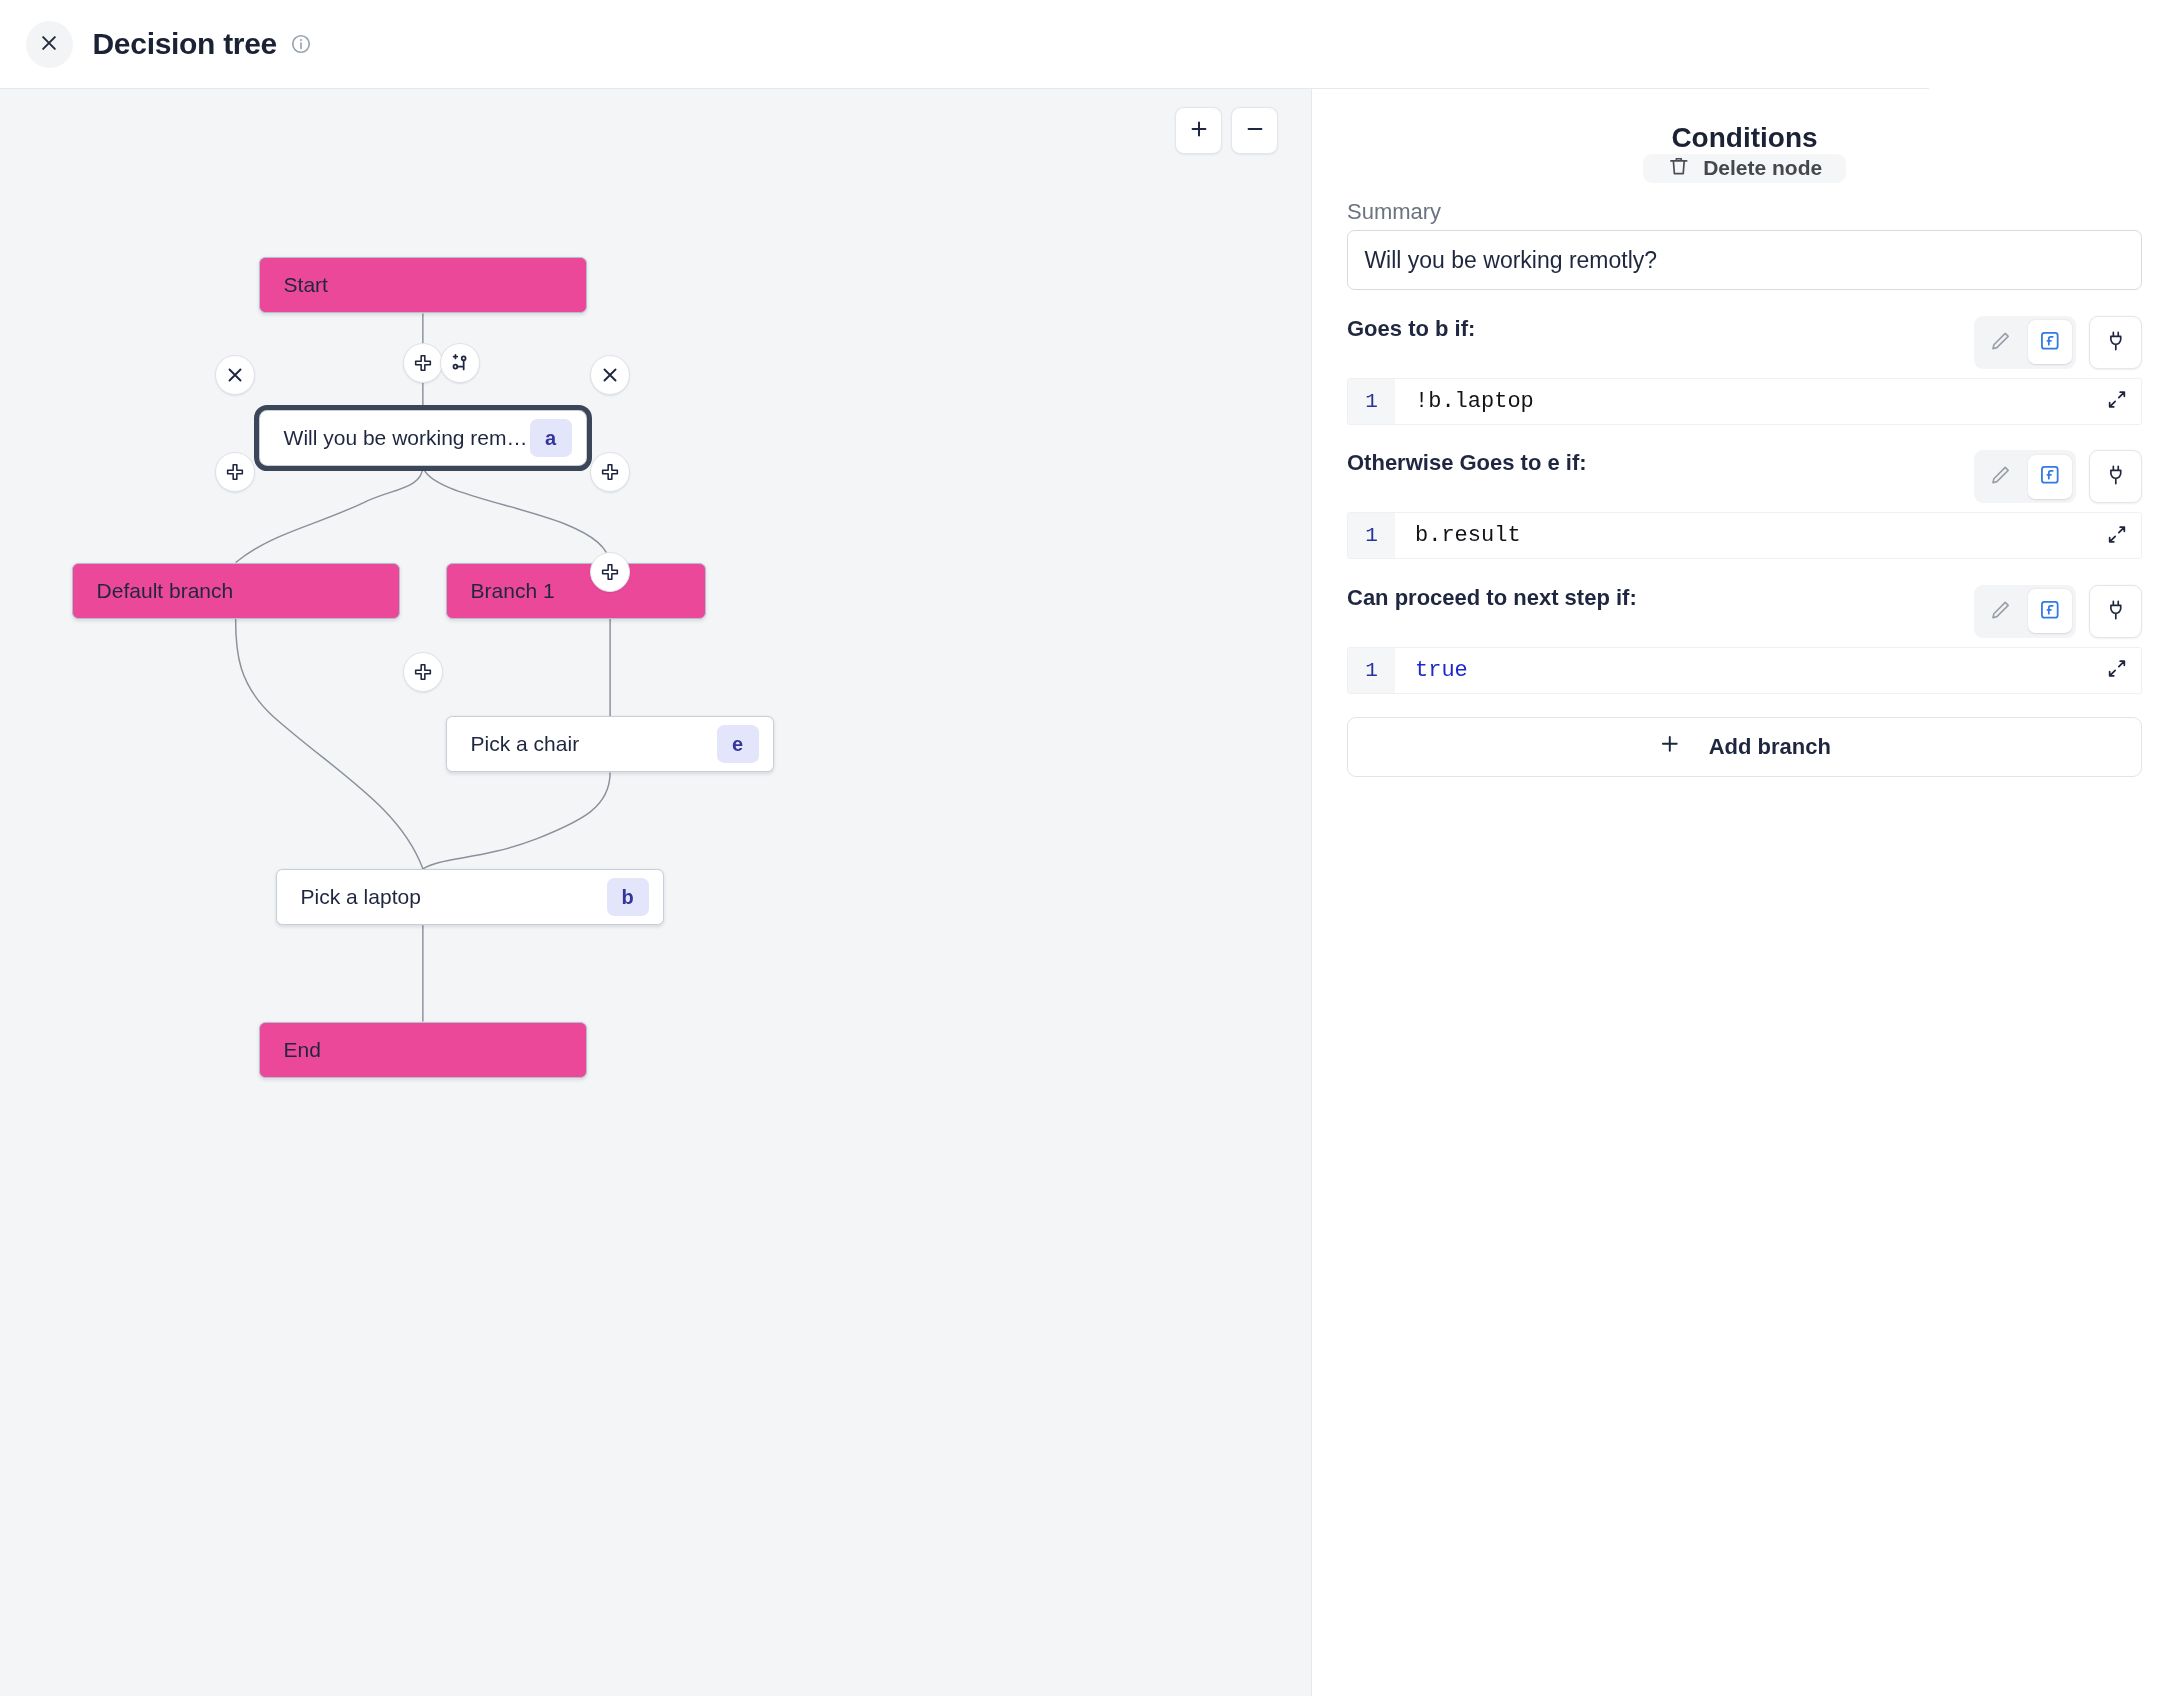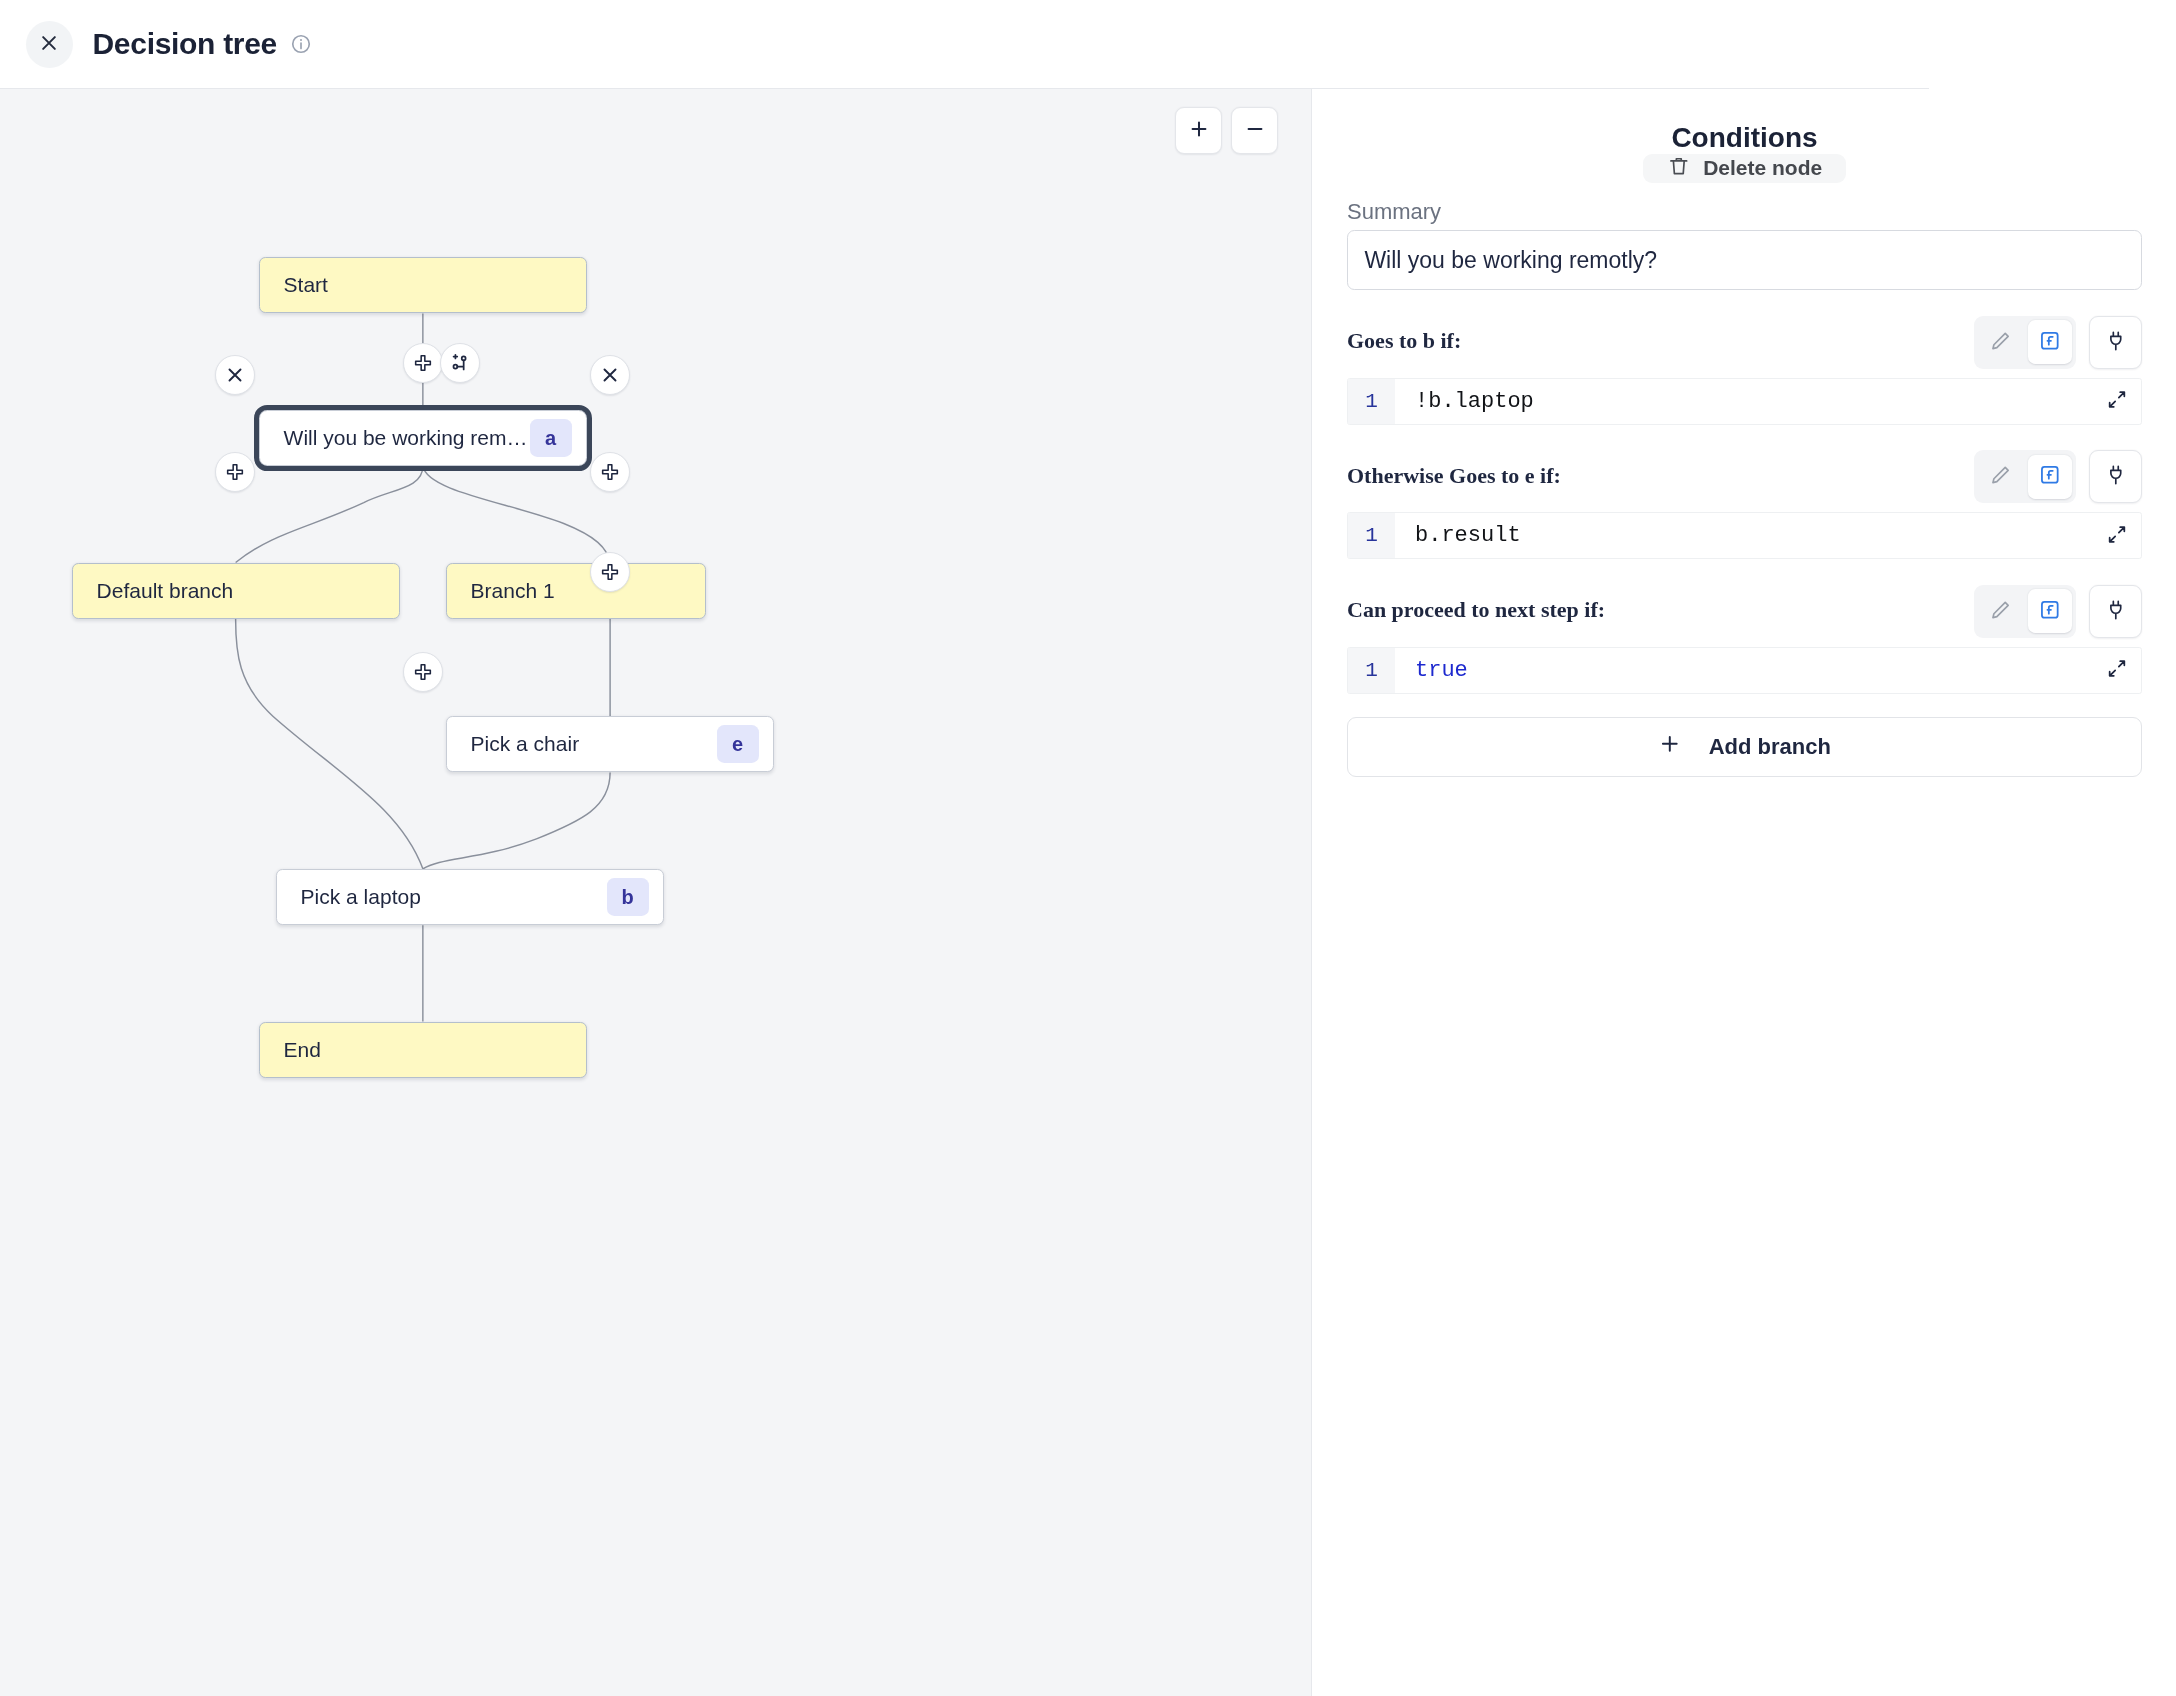--- a/index.html
+++ b/index.html
@@ -73,21 +73,21 @@
     border-radius: 6.4px;
     box-shadow: 0 1.8px 3.6px rgba(30,40,60,.13);
     cursor: pointer;
     height: 56px;
   }
   .node-label {
     font-size: 21px; color: #1f2740;
     padding-left: 23.6px; flex: 1;
     white-space: nowrap; overflow: hidden; text-overflow: ellipsis;
   }
-  .node.terminal { background: #fef9c3; border: 0.9px solid #b4bfcc; }
+  .node.terminal { background: #ec4899; border: 0.9px solid #b4bfcc; }
   .node.step     { background: #ffffff; border: 0.9px solid #c8cdd6; }
   .node.selected {
     background: #ffffff;
     border: 0.9px solid #c8cdd6;
     outline: 5.5px solid #3b4659;
     outline-offset: -0.9px;
     border-radius: 8.2px;
   }
   .node-badge {
     margin-right: 14.5px;
@@ -139,23 +139,22 @@
     width: 100%; height: 60px;
     border: 0.9px solid #d7dae0; border-radius: 7.3px;
     background: #ffffff;
     font-size: 23px; color: #1f2740;
     font-family: "Liberation Sans", sans-serif;
     padding: 0 16.4px;
   }
 
   .cond-block { margin-top: 25.5px; position: relative; }
   .cond-toprow {
-    display: flex; align-items: center; justify-content: space-between;
+    display: flex; align-items: flex-start; justify-content: space-between;
     height: 53px;
-    font-family: Liberation Serif, serif;
   }
   .cond-label {
     font-size: 22px; font-weight: bold; color: #1f2740;
     padding-bottom: 1.8px;
   }
   .cond-tools { display: flex; align-items: center; gap: 12.7px; }
   .tool-group {
     display: flex; align-items: center; gap: 5.5px;
     background: #f3f4f6; border-radius: 9px; padding: 4.5px;
   }

